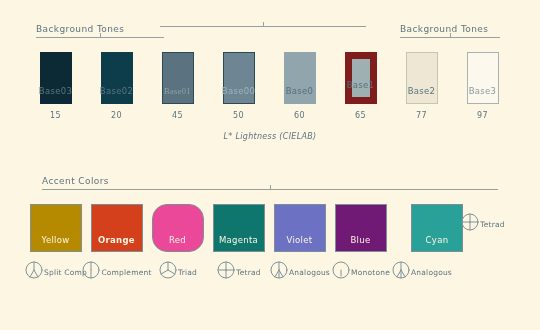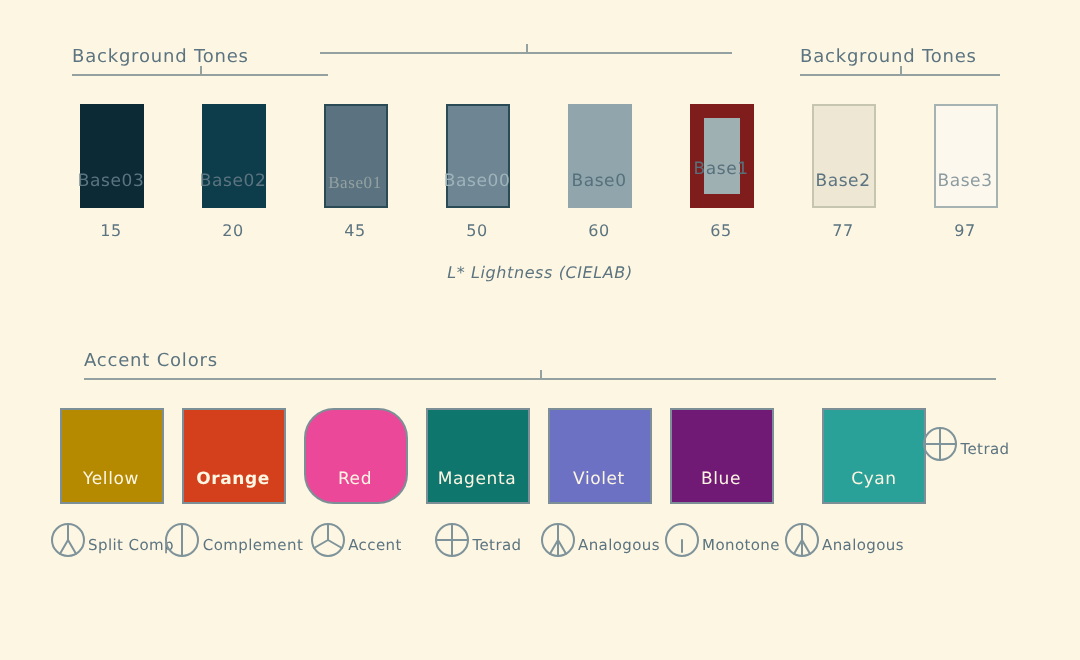--- a/index.html
+++ b/index.html
@@ -262,21 +262,21 @@
       </div>
       <div class="harmony">
         <span>
           <svg width="20" height="20" viewBox="0 0 20 20" fill="none" stroke="#7E939A" stroke-width="1" stroke-linecap="round">
             <circle cx="10" cy="10" r="8"></circle>
             <line x1="10" y1="10" x2="10.00" y2="2.00"></line>
             <line x1="10" y1="10" x2="16.93" y2="14.00"></line>
             <line x1="10" y1="10" x2="3.07" y2="14.00"></line>
           </svg>
         </span>
-        <span class="harmony-label">Accent</span>
+        <span class="harmony-label">Triad</span>
       </div>
     </div>
     <div class="swatch-cell">
       <div class="swatch-box" style="background:#0f766e;">
         <span class="swatch-name">Magenta</span>
       </div>
       <div class="harmony">
         <span>
           <svg width="20" height="20" viewBox="0 0 20 20" fill="none" stroke="#7E939A" stroke-width="1" stroke-linecap="round">
             <circle cx="10" cy="10" r="8"></circle>

